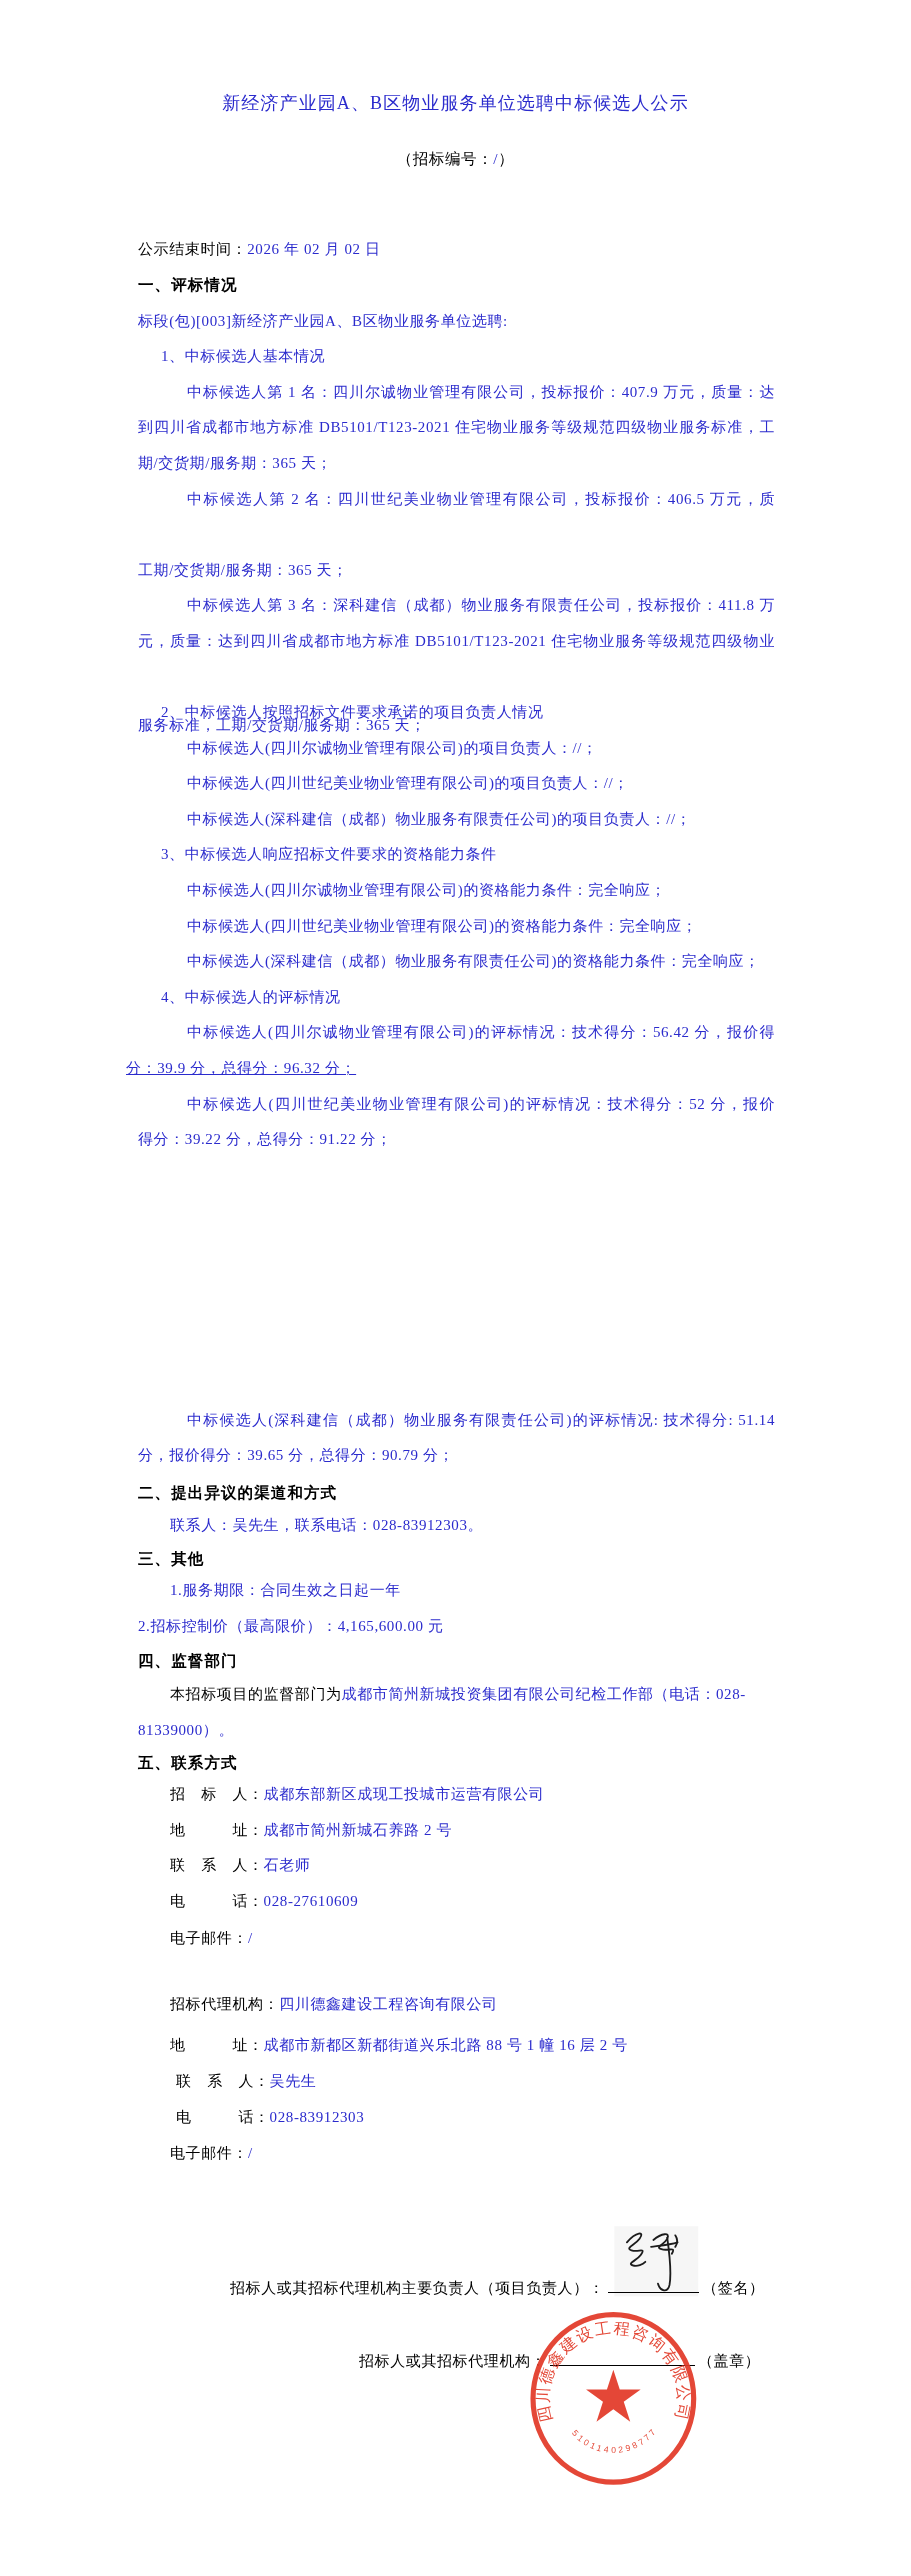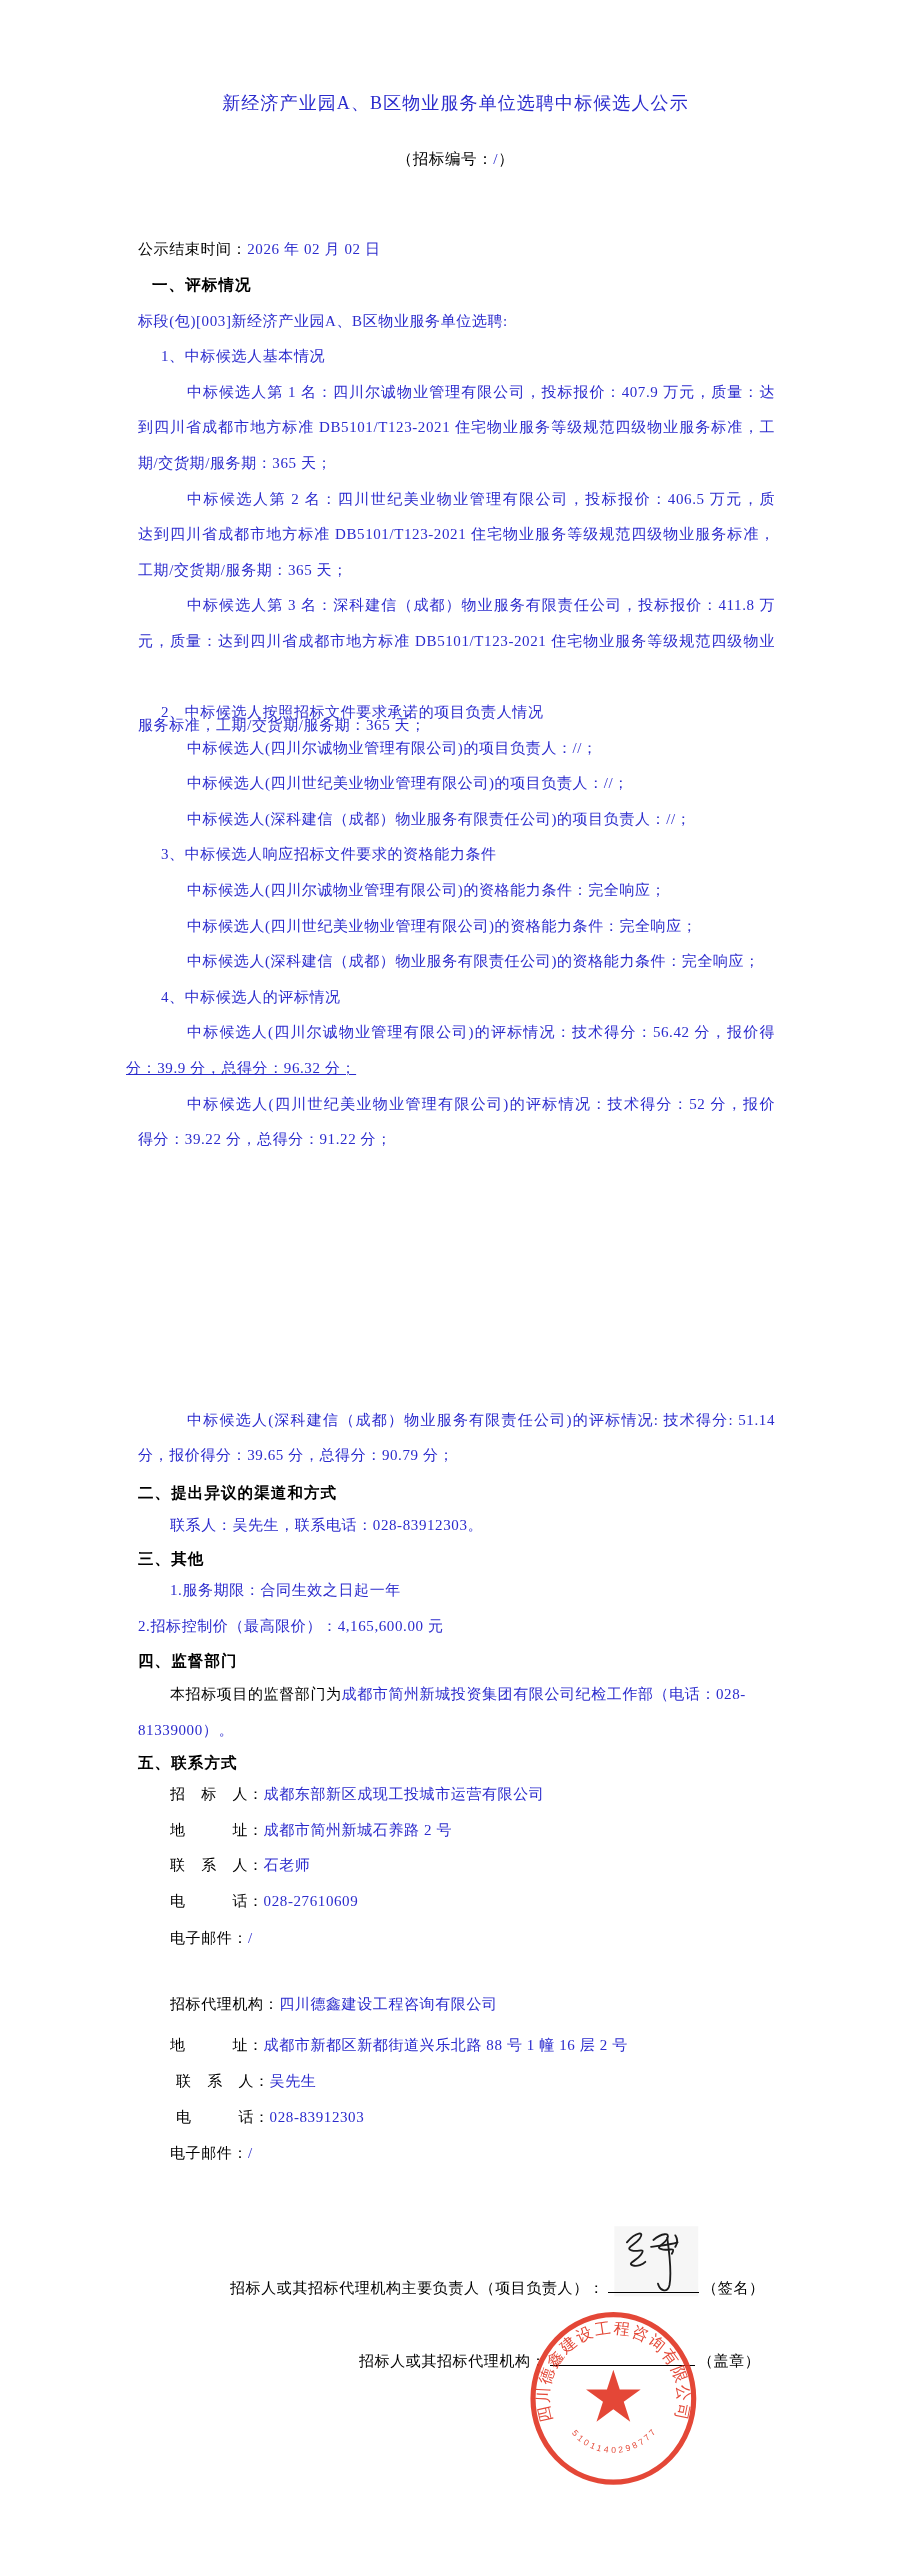--- a/index.html
+++ b/index.html
@@ -61,30 +61,29 @@
 </style>
 </head>
 <body>
 
 <div class="page">
 
   <div class="ln title" style="top:94px;">新经济产业园A、B区物业服务单位选聘中标候选人公示</div>
   <div class="ln subtitle" style="top:149px;"><span>（招标编号：</span><span class="b">/</span><span>）</span></div>
   <div class="ln" style="top:240px;left:138px;"><span>公示结束时间：</span><span class="b">2026 年 02 月 02 日</span></div>
 
-  <div class="ln hd" style="top:275px;left:152px;">一、评标情况</div>
+  <div class="ln hd" style="top:275px;left:138px;">一、评标情况</div>
   <div class="ln b" style="top:312px;left:138px;">标段(包)[003]新经济产业园A、B区物业服务单位选聘:</div>
   <div class="ln b" style="top:347px;left:161px;">1、中标候选人基本情况</div>
 
   <div class="ln b j" style="top:383px;left:187px;width:588px;">中标候选人第 1 名：四川尔诚物业管理有限公司，投标报价：407.9 万元，质量：达</div>
   <div class="ln b j" style="top:418px;left:138px;width:637px;">到四川省成都市地方标准 DB5101/T123-2021 住宅物业服务等级规范四级物业服务标准，工</div>
   <div class="ln b" style="top:454px;left:138px;">期/交货期/服务期：365 天；</div>
 
   <div class="ln b j" style="top:490px;left:187px;width:588px;">中标候选人第 2 名：四川世纪美业物业管理有限公司，投标报价：406.5 万元，质量：</div>
-  <div class="ln b j" style="top:525px;left:138px;width:637px;">达到四川省成都市地方标准 DB5101/T123-2021 住宅物业服务等级规范四级物业服务标准，</div>
   <div class="ln b" style="top:561px;left:138px;">工期/交货期/服务期：365 天；</div>
 
   <div class="ln b j" style="top:596px;left:187px;width:588px;">中标候选人第 3 名：深科建信（成都）物业服务有限责任公司，投标报价：411.8 万</div>
   <div class="ln b j" style="top:632px;left:138px;width:637px;">元，质量：达到四川省成都市地方标准 DB5101/T123-2021 住宅物业服务等级规范四级物业</div>
   <div class="ln b" style="top:668px;left:138px;margin-top:48px;">服务标准，工期/交货期/服务期：365 天；</div>
 
   <div class="ln b" style="top:703px;left:161px;">2、中标候选人按照招标文件要求承诺的项目负责人情况</div>
   <div class="ln b" style="top:739px;left:187px;">中标候选人(四川尔诚物业管理有限公司)的项目负责人：//；</div>
   <div class="ln b" style="top:774px;left:187px;">中标候选人(四川世纪美业物业管理有限公司)的项目负责人：//；</div>
   <div class="ln b" style="top:810px;left:187px;">中标候选人(深科建信（成都）物业服务有限责任公司)的项目负责人：//；</div>

